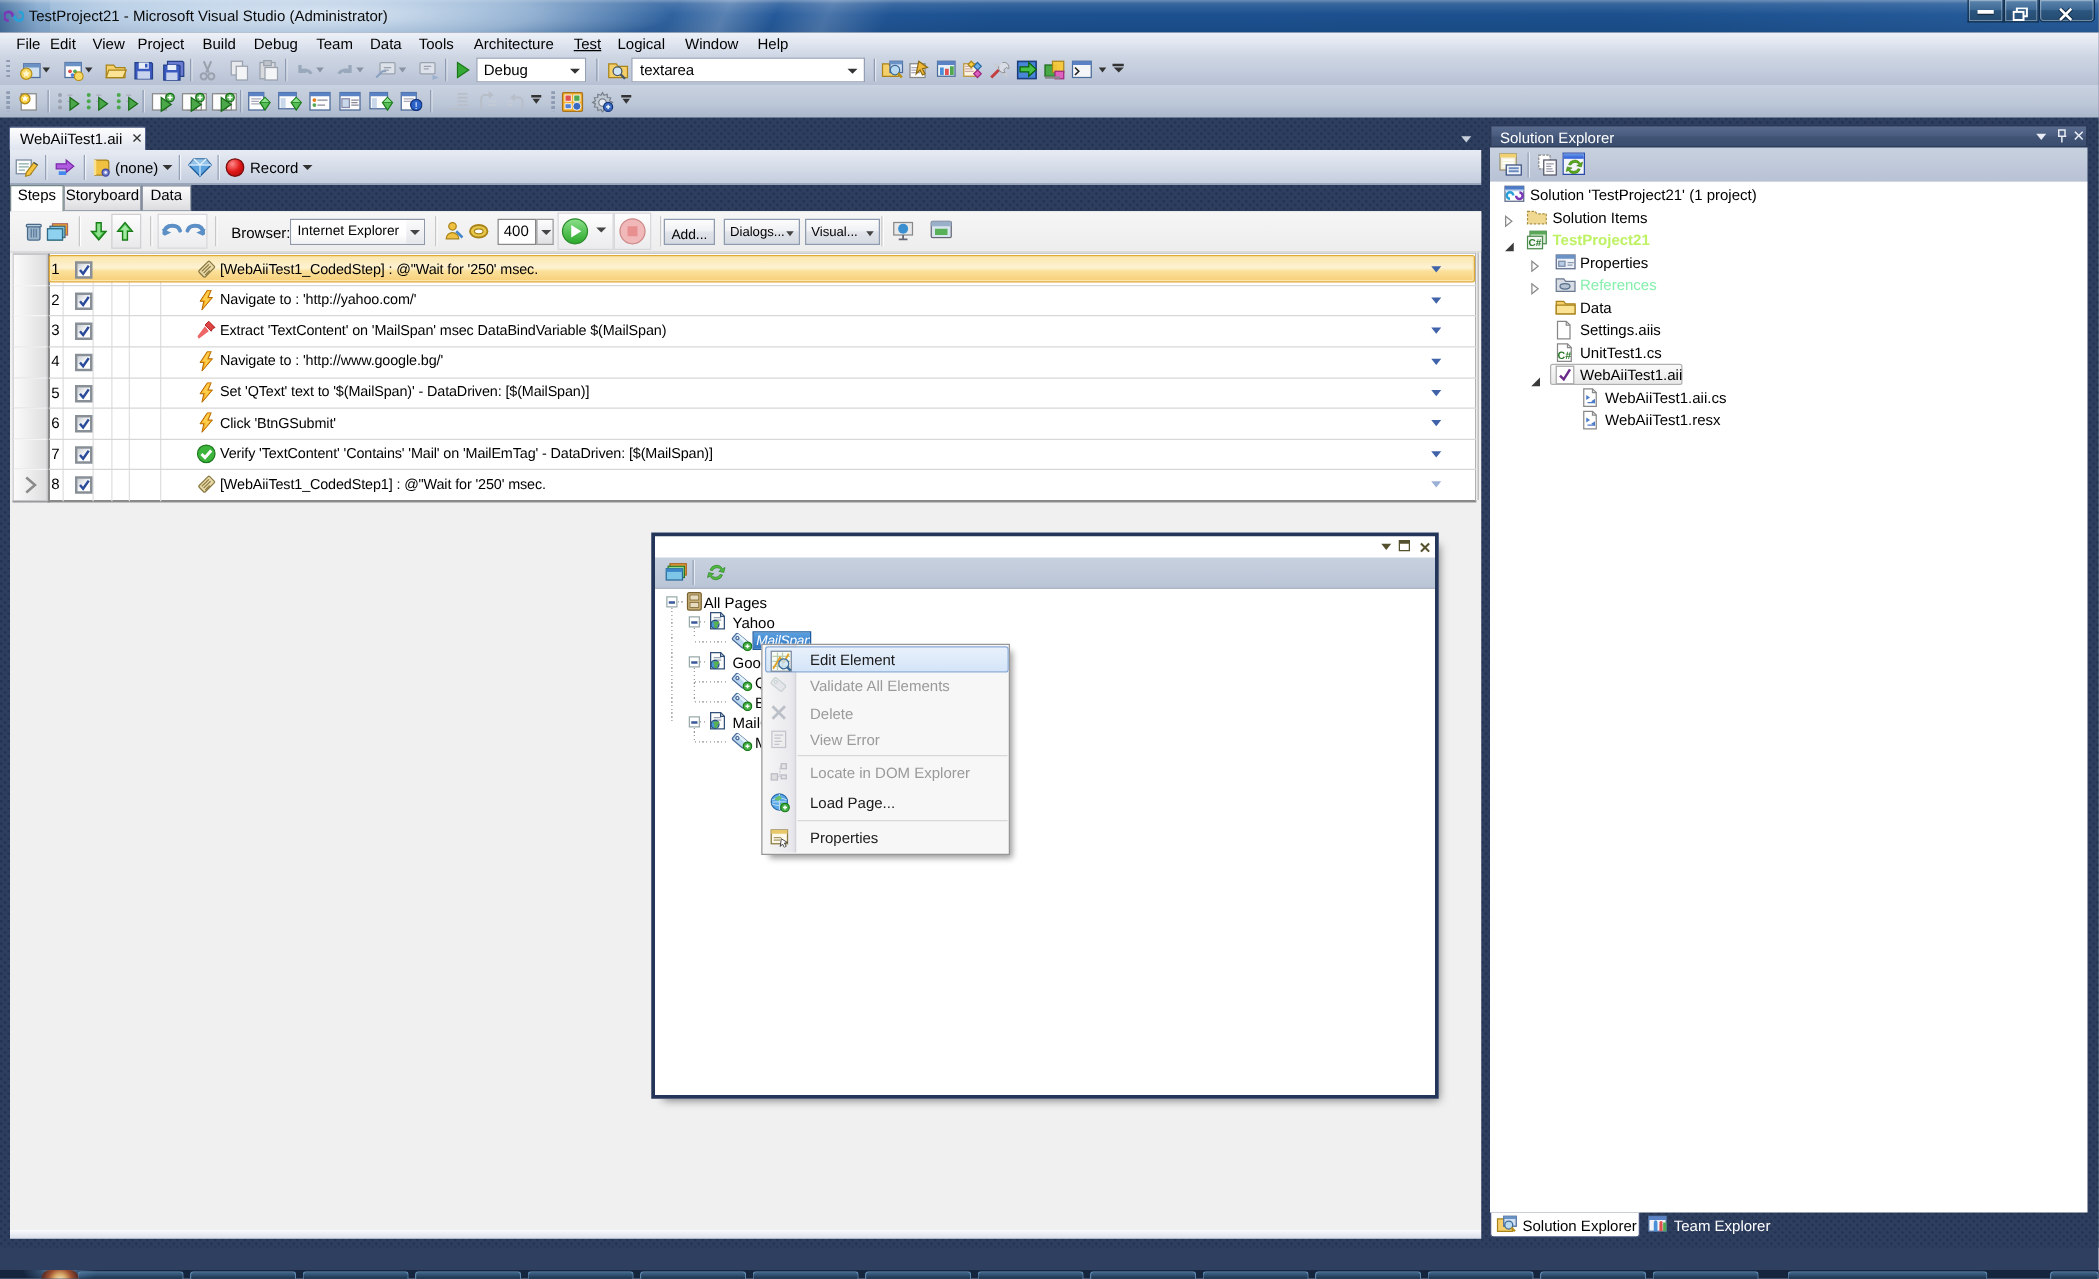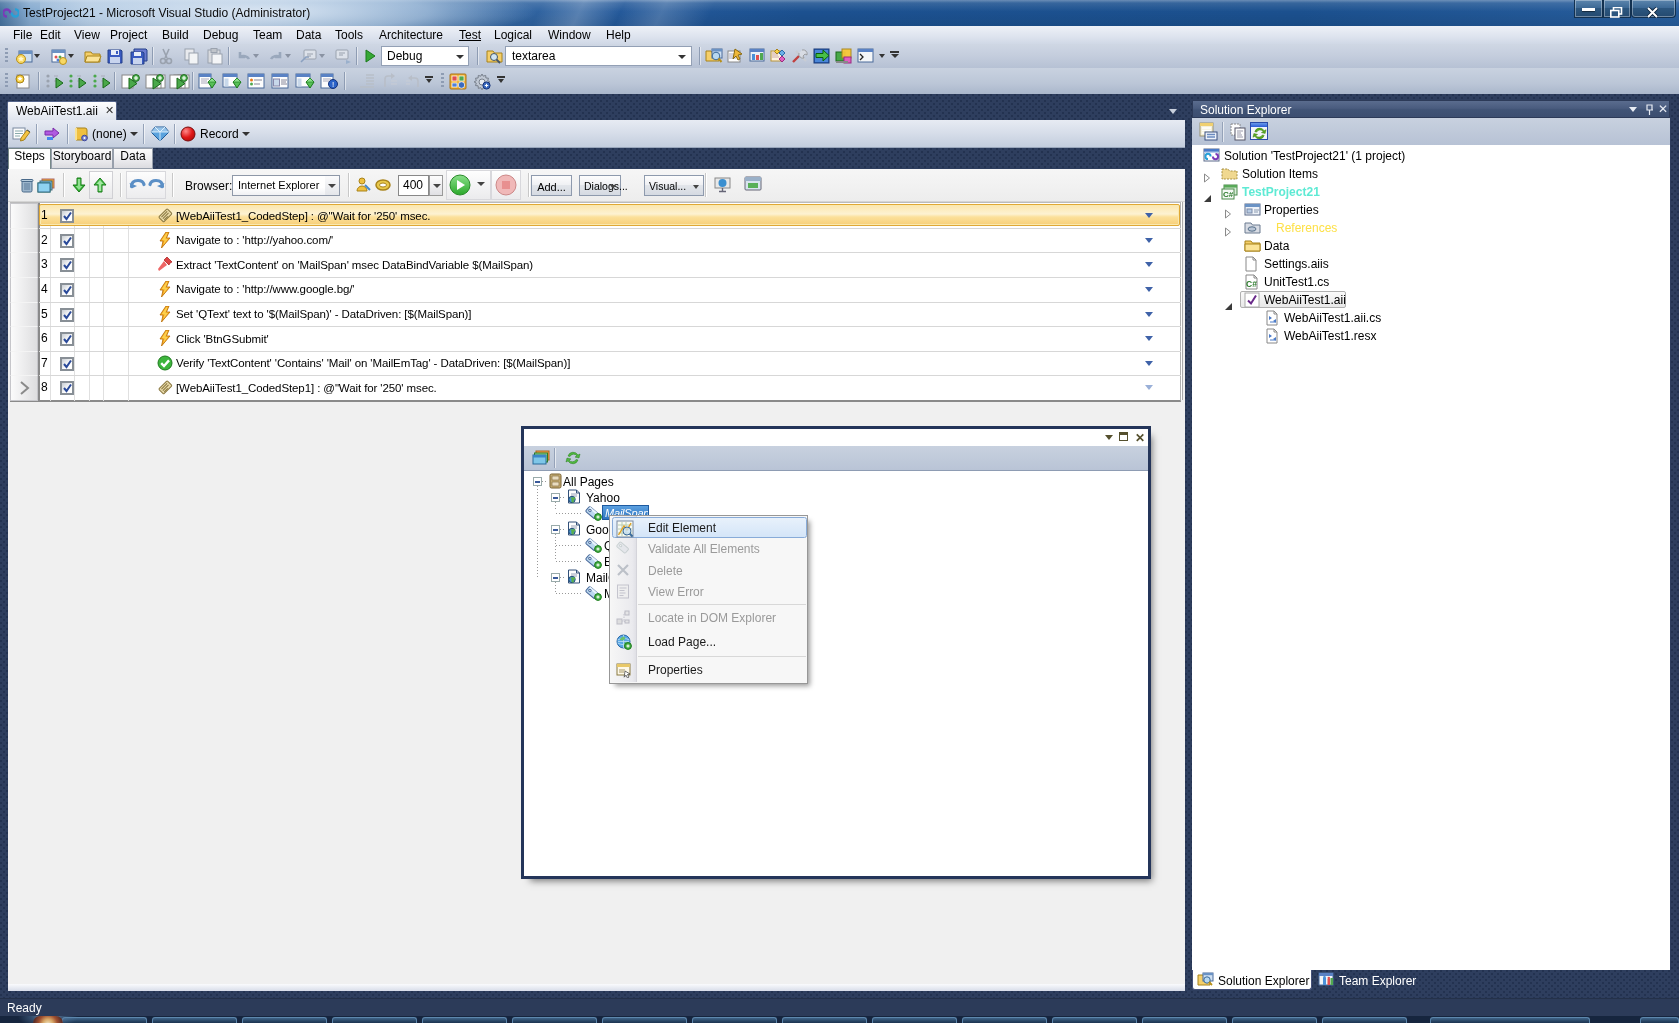--- a/index.html
+++ b/index.html
@@ -112,23 +112,20 @@
     </div>
 
 <div class="abs" id="cmenu" style="z-index: 20;"></div>
 
 <div class="abs" id="setitle">
       <span style="position:absolute;left:7px;top:2px">Solution Explorer</span>
     </div>
 <div class="abs" id="sebar"></div>
 <div class="abs" id="setree"></div>
 <div class="abs" id="setabs"></div>
-<div class="abs" id="statusbar">
-      <span style="position:absolute;left:7px;top:2px">Ready</span>
-    </div>
 <div class="abs" id="taskbar"></div>
 <div class="abs" style="left:8px;top:1016px;width:80px;height:7px;background:radial-gradient(ellipse 50% 220% at 50% 10%,rgba(150,180,210,.8) 0%,rgba(90,130,170,.45) 40%,rgba(40,70,110,0) 75%);z-index:3"></div>
 <div class="abs" style="left:33px;top:1016px;width:30px;height:7px;border-radius:15px 15px 0 0;background:radial-gradient(circle at 50% 120%, #f0e8c8 0%,#d8a868 30%,#a05030 55%,#603028 80%);z-index:3"></div>
 <div class="abs tkbtn" style="left: 62px;"></div>
     <div class="abs tkbtn" style="left: 152px;"></div>
     <div class="abs tkbtn" style="left: 242px;"></div>
     <div class="abs tkbtn" style="left: 332px;"></div>
     <div class="abs tkbtn" style="left: 422px;"></div>
     <div class="abs tkbtn" style="left: 512px;"></div>
     <div class="abs tkbtn" style="left: 602px;"></div>
@@ -346,21 +343,21 @@
         <path d="M8 6 L16 11 L8 16 z" fill="#fff"></path>
       </svg></div>
     <div class="abs" style="left:477px;top:182px;width:0;height:0;border-left:4px solid transparent;border-right:4px solid transparent;border-top:4px solid #444"></div>
     <div class="abs" style="left:491px;top:170px;width:30px;height:30px;background:linear-gradient(180deg,#fefefe,#ebebed);border:1px solid #d8d8dc;"></div>
     <div class="abs" style="left:495px;top:174px;"><svg width="22" height="22" viewBox="0 0 22 22">
         <circle cx="11" cy="11" r="10" fill="#f0b8b8" stroke="#cc8888"></circle>
         <rect x="7" y="7" width="8" height="8" fill="#e89090"></rect>
       </svg></div>
     <div class="abs" style="left:528px;top:173px;width:1px;height:24px;background:#c8c8c8;box-shadow:1px 0 0 #fff"></div>
     <div class="abs btn7" style="left:531px;top:175px;width:41px;height:21px;"><span style="position:relative;top:3.5px;font-size:11px">Add...</span></div>
-    <div class="abs btn7" style="left:579px;top:175px;width:42px;height:21px;text-align:left;">
+    <div class="abs btn7" style="left:579px;top:175px;width:61px;height:21px;text-align:left;">
       <span style="position:absolute;left:4px;top:4px;font-size:10.5px">Dialogs...</span>
       <div style="position:absolute;right:4px;top:9px;width:0;height:0;border-left:3.5px solid transparent;border-right:3.5px solid transparent;border-top:4px solid #444"></div>
     </div>
     <div class="abs btn7" style="left:644px;top:175px;width:60px;height:21px;text-align:left;">
       <span style="position:absolute;left:4px;top:4px;font-size:10.5px">Visual...</span>
       <div style="position:absolute;right:4px;top:9px;width:0;height:0;border-left:3.5px solid transparent;border-right:3.5px solid transparent;border-top:4px solid #444"></div>
     </div>
     <div class="abs" style="left:705px;top:173px;width:1px;height:24px;background:#c8c8c8;box-shadow:1px 0 0 #fff"></div>
     <div class="abs" style="left:714px;top:176px;"><svg width="17" height="17" viewBox="0 0 17 17">
         <rect x="1" y="2" width="15" height="10" fill="#e8e8e8" stroke="#888"></rect>
@@ -874,39 +871,39 @@
     <div class="abs" style="left:1242px;top:167px;font-size:12px;color:#000;white-space:nowrap;">Solution Items</div>
     <div class="abs" style="left:1203px;top:189px;"><svg width="9" height="9" viewBox="0 0 9 9">
         <path d="M8 1 v7 H1 z" fill="#3a3a3a"></path>
       </svg></div>
     <div class="abs" style="left:1221px;top:184px;"><svg width="17" height="16" viewBox="0 0 17 16">
         <rect x="3" y="1" width="13" height="10" fill="#d8ecd8" stroke="#4a8a4a"></rect>
         <rect x="3" y="1" width="13" height="2.6" fill="#58a858"></rect>
         <rect x="1" y="5" width="12" height="10" fill="#f4f8f4" stroke="#4a8a4a"></rect>
         <text x="7" y="13" font-size="8" font-weight="bold" fill="#2a7a2a" text-anchor="middle" font-family="Liberation Sans">C#</text>
       </svg></div>
-    <div class="abs" style="left:1242px;top:185px;font-size:12px;color:#5eead4;white-space:nowrap;font-weight:bold;">TestProject21</div>
+    <div class="abs" style="left:1242px;top:185px;font-size:12px;color:#bef264;white-space:nowrap;font-weight:bold;">TestProject21</div>
     <div class="abs" style="left:1224px;top:205px;"><svg width="8" height="10" viewBox="0 0 8 10">
         <path d="M1.5 1 v8 L6.5 5 z" fill="#fdfdfd" stroke="#8a8a8a"></path>
       </svg></div>
     <div class="abs" style="left:1244px;top:202px;"><svg width="17" height="15" viewBox="0 0 17 15">
         <rect x="1" y="2" width="15" height="11" fill="#eef2f8" stroke="#5a6a8a"></rect>
         <rect x="1" y="2" width="15" height="3" fill="#6a92c4"></rect>
         <rect x="3" y="7" width="5" height="4" fill="#b8cce4" stroke="#7a8aa8"></rect>
         <path d="M10 8 h5 M10 10 h4" stroke="#8a9ab0"></path>
       </svg></div>
     <div class="abs" style="left:1264px;top:203px;font-size:12px;color:#000;white-space:nowrap;">Properties</div>
     <div class="abs" style="left:1224px;top:223px;"><svg width="8" height="10" viewBox="0 0 8 10">
         <path d="M1.5 1 v8 L6.5 5 z" fill="#fdfdfd" stroke="#8a8a8a"></path>
       </svg></div>
     <div class="abs" style="left:1244px;top:220px;"><svg width="17" height="15" viewBox="0 0 17 15">
         <path d="M1 3 h6 l1.5 2 H16 v8 H1 z" fill="#d8dce4" stroke="#6a7a90"></path>
         <ellipse cx="8" cy="9" rx="4" ry="2.2" fill="#b8c4d4" stroke="#56708a"></ellipse>
       </svg></div>
-    <div class="abs" style="left:1264px;top:221px;font-size:12px;color:#fde047;white-space:nowrap;margin-left:12px;">References</div>
+    <div class="abs" style="left:1264px;top:221px;font-size:12px;color:#86efac;white-space:nowrap;">References</div>
     <div class="abs" style="left:1244px;top:238px;"><svg width="17" height="14" viewBox="0 0 17 14">
         <path d="M1 3 h6 l1.5 2 H16 v8 H1 z" fill="#f5cf6a" stroke="#a8831a"></path>
         <path d="M1 6 h15 v7 H1 z" fill="#fbe396" stroke="#a8831a"></path>
       </svg></div>
     <div class="abs" style="left:1264px;top:239px;font-size:12px;color:#000;white-space:nowrap;">Data</div>
     <div class="abs" style="left:1244px;top:256px;"><svg width="14" height="16" viewBox="0 0 14 16">
         <path d="M2 1 h7 l3 3 v11 H2 z" fill="#fff" stroke="#888"></path>
         <path d="M9 1 v3 h3" fill="none" stroke="#888"></path>
       </svg></div>
     <div class="abs" style="left:1264px;top:257px;font-size:12px;color:#000;white-space:nowrap;">Settings.aiis</div>

